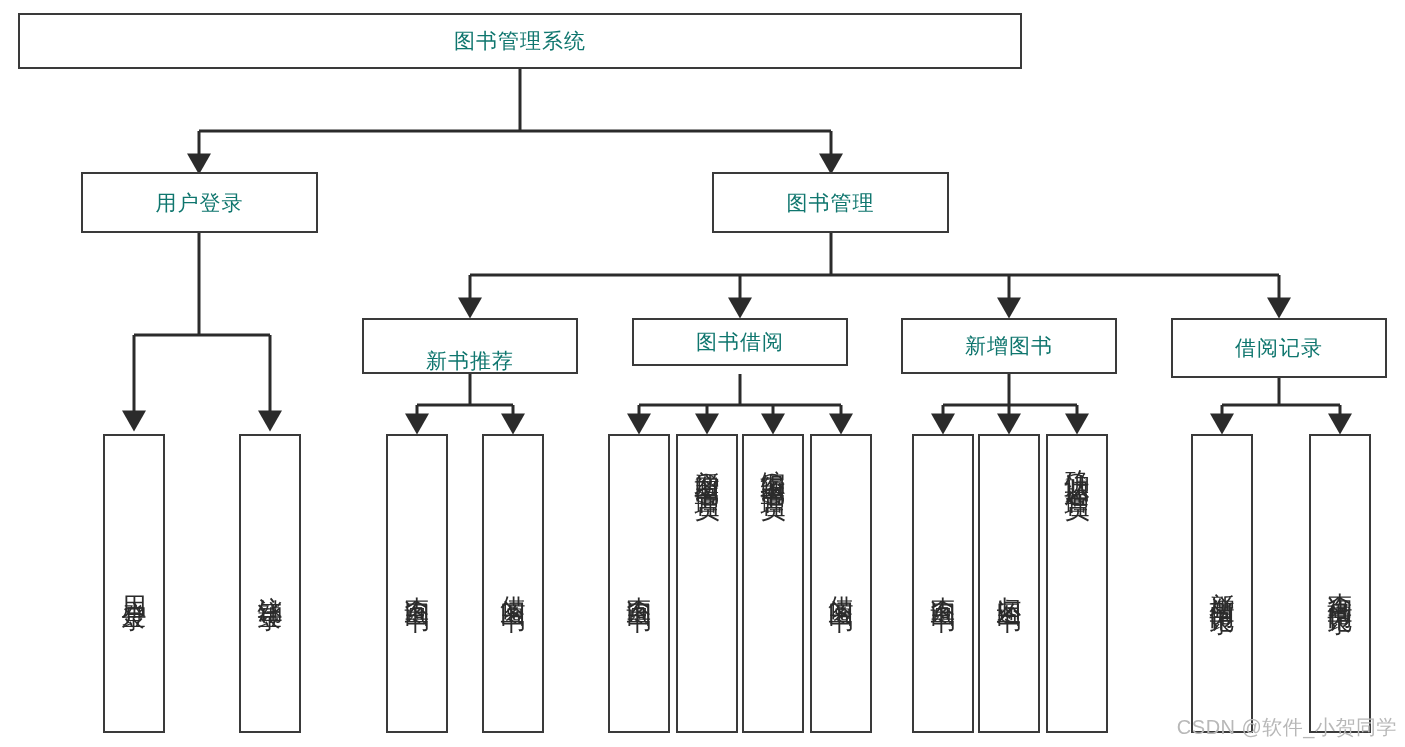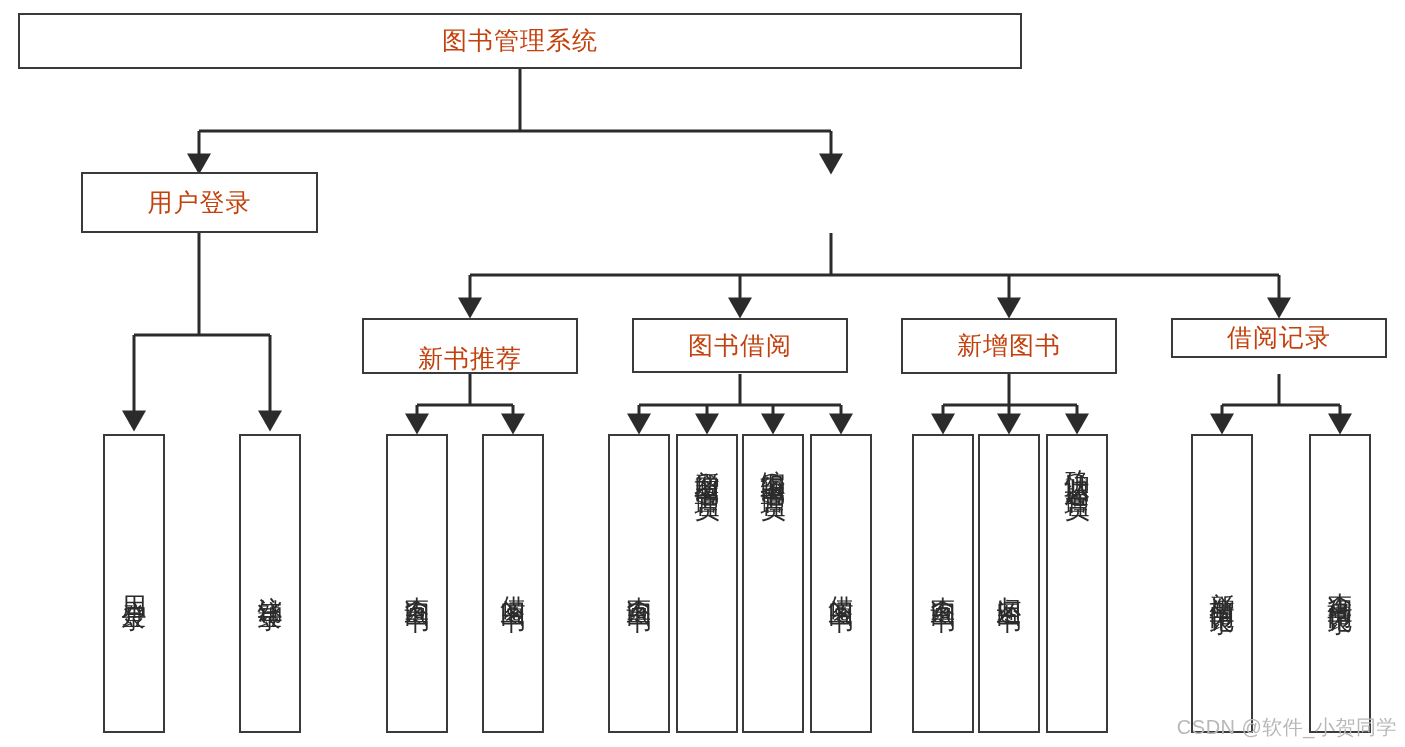--- a/index.html
+++ b/index.html
@@ -28,22 +28,22 @@
     position: absolute;
     box-sizing: border-box;
     background: #ffffff;
     border: 2px solid #3a3a3a;
     display: flex;
     align-items: center;
     justify-content: center;
     z-index: 2;
   }
   .node-h {
-    font-size: 25px;
-    color: #c2410c;
+    font-size: 21px;
+    color: #0f766e;
     line-height: 1.1;
     letter-spacing: 1px;
     white-space: nowrap;
   }
   .node-v {
     writing-mode: vertical-rl;
     text-orientation: upright;
     font-size: 25px;
     color: #2b2b2b;
     letter-spacing: 4px;
@@ -128,34 +128,37 @@
   </svg>
 
   <div class="node" style="left:18px; top:13px; width:1004px; height:56px;">
     <span class="node-h">图书管理系统</span>
   </div>
 
   <div class="node" style="left:81px; top:172px; width:237px; height:61px;">
     <span class="node-h">用户登录</span>
   </div>
 
+  <div class="node" style="left:712px; top:172px; width:237px; height:61px;">
+    <span class="node-h">图书管理</span>
+  </div>
 
   <div class="node" style="left:362px; top:318px; width:216px; height:56px;align-items:flex-end;">
     <span class="node-h">新书推荐</span>
   </div>
 
-  <div class="node" style="left:632px; top:318px; width:216px; height:55px;text-align:center;">
+  <div class="node" style="left:632px; top:318px; width:216px; height:48px;text-align:center;">
     <span class="node-h">图书借阅</span>
   </div>
 
   <div class="node" style="left:901px; top:318px; width:216px; height:56px;">
     <span class="node-h">新增图书</span>
   </div>
 
-  <div class="node" style="left:1171px; top:318px; width:216px; height:40px;">
+  <div class="node" style="left:1171px; top:318px; width:216px; height:60px;">
     <span class="node-h">借阅记录</span>
   </div>
 
   <div class="node leaf centered" style="left:103px; top:434px; width:62px; height:299px;">
     <span class="node-v">用户登录</span>
   </div>
 
   <div class="node leaf centered" style="left:239px; top:434px; width:62px; height:299px;">
     <span class="node-v">注销登录</span>
   </div>

